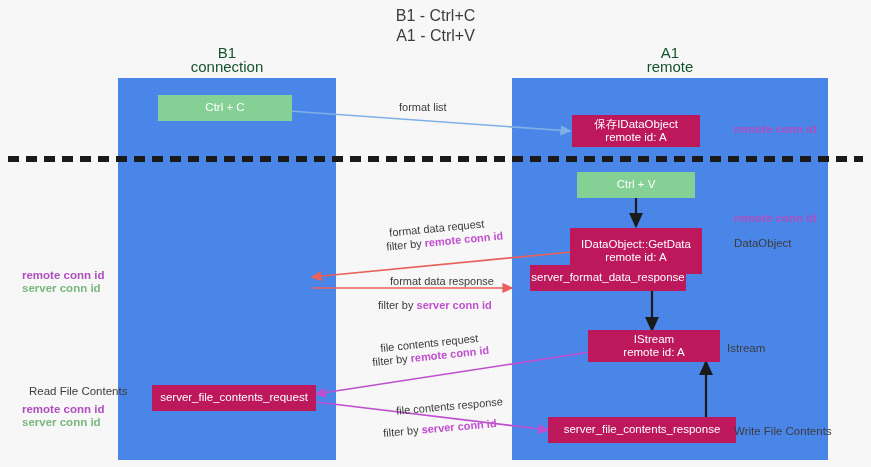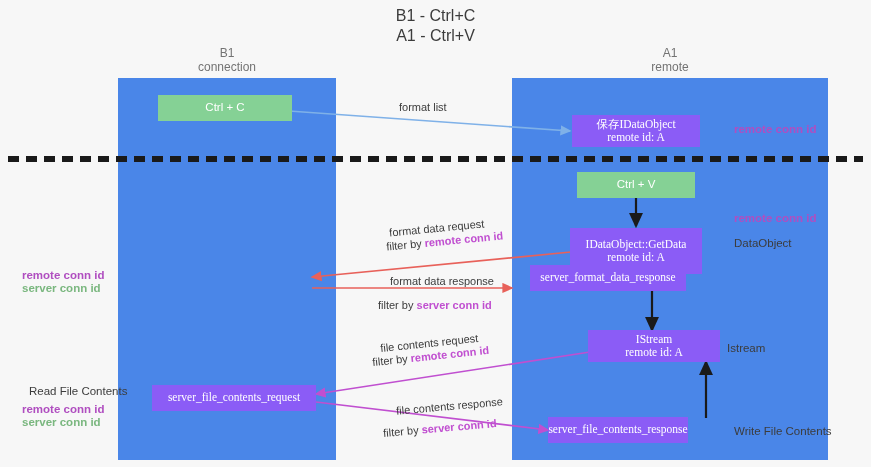--- a/index.html
+++ b/index.html
@@ -19,22 +19,22 @@
   .lane {
     position: absolute;
     background: #4a86e8;
   }
   #lane-b1 { left: 118px; top: 78px; width: 218px; height: 382px; }
   #lane-a1 { left: 512px; top: 78px; width: 316px; height: 382px; }
 
   .lane-head {
     position: absolute;
     text-align: center;
-    font-size: 12px;
-    color: #737373;
+    font-size: 15px;
+    color: #14532d;
     line-height: 14px;
     white-space: pre-line;
   }
   #head-b1 { left: 118px; top: 46px; width: 218px; }
   #head-a1 { left: 512px; top: 46px; width: 316px; }
 
   
   #title {
     position: absolute;
     left: 0; top: 6px;
@@ -55,21 +55,21 @@
     align-items: center;
     justify-content: center;
     text-align: center;
     color: #ffffff;
     font-size: 11.5px;
     line-height: 13.5px;
     white-space: pre-line;
     padding: 2px 4px;
   }
   .node.green { background: #85d195; }
-  .node.orange { background: #8b5cf6; font-family: Liberation Serif, serif; }
+  .node.orange { background: #be185d; }
 
   
   .lbl {
     position: absolute;
     font-size: 11.5px;
     color: #3c3c3c;
     line-height: 14px;
     white-space: nowrap;
   }
   .lbl.purple { color: #b04ec0; font-weight: bold; }
@@ -155,21 +155,21 @@
 remote id: A</div>
 
 
   <div class="node orange" style="left:514px; top:265px; width:156px; height:26px;margin-left:16px;">server_format_data_response</div>
 
   <div class="node orange" style="left:588px; top:330px; width:132px; height:32px;">IStream
 remote id: A</div>
 
   <div class="node orange" style="left:152px; top:385px; width:164px; height:26px;">server_file_contents_request</div>
 
-  <div class="node orange" style="left:548px; top:417px; width:140px; height:26px;">server_file_contents_response</div>
+  <div class="node orange" style="left:548px; top:417px; width:188px; height:26px;">server_file_contents_response</div>
 
   <div class="edge-lbl" style="left:399px; top:100px;">format list</div>
 
   <div class="edge-lbl rot" style="left:389px; top:221px; transform:rotate(-5.5deg);">format data request</div>
   <div class="edge-lbl rot" style="left:386px; top:234px; transform:rotate(-5.5deg);">
     <span>filter by </span><b class="p">remote conn id</b>
   </div>
 
   <div class="edge-lbl" style="left:390px; top:274px;">format data response</div>
   <div class="edge-lbl" style="left:378px; top:298px;">

